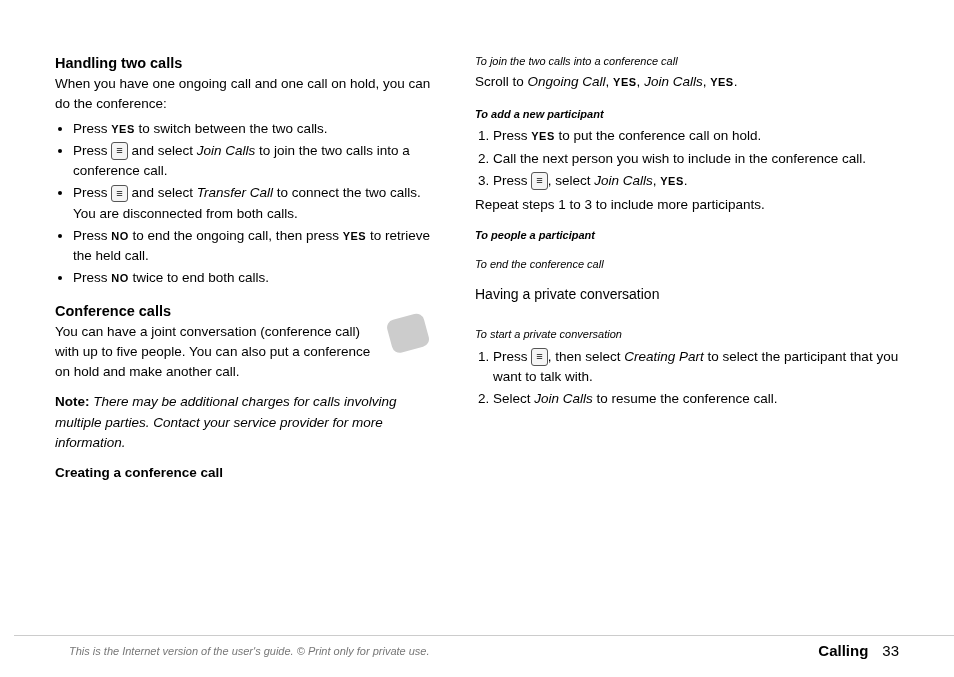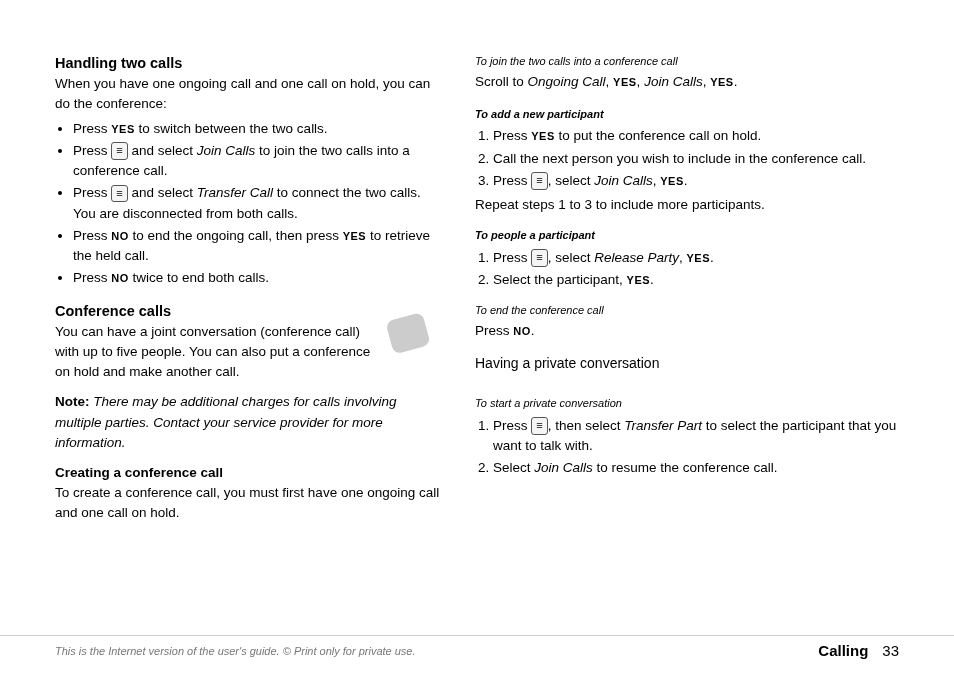--- a/index.html
+++ b/index.html
@@ -89,21 +89,21 @@
       margin-bottom: 6px;
     }
     .phone-icon {
       float: right;
       margin-top: -10px;
       margin-right: 10px;
     }
     .footer {
       position: absolute;
       bottom: 18px;
-      left: 0;
+      left: 14px;
       right: 0;
       border-top: 1px solid #ccc;
       padding-top: 6px;
       display: flex;
       justify-content: space-between;
       align-items: center;
       padding-left: 55px;
       padding-right: 55px;
     }
     .footer-text {
@@ -160,21 +160,20 @@
           </svg>
         </div>
         <p>You can have a joint conversation (conference call) with up to five people. You can also put a conference on hold and make another call.</p>
       </div>
 
       <p style="margin-top:10px;">
         <span class="bold">Note:</span><span class="italic note-text"> There may be additional charges for calls involving multiple parties. Contact your service provider for more information.</span>
       </p>
 
       <h3>Creating a conference call</h3>
-      <p>To create a conference call, you must first have one ongoing call and one call on hold.</p>
     </div>
 
     <div class="col-right">
       <p class="italic-title"><span class="italic">To join the two calls into a conference call</span></p>
       <p>Scroll to <span class="italic">Ongoing Call</span>, <span class="small-caps-bold">YES</span>, <span class="italic">Join Calls</span>, <span class="small-caps-bold">YES</span>.</p>
 
       <p class="italic-title" style="margin-top:14px;"><span class="italic bold">To add a new participant</span></p>
       <ol>
         <li>
           <span>Press </span><span class="small-caps-bold">YES</span><span> to put the conference call on hold.</span>
@@ -182,38 +181,29 @@
         <li>
           <span>Call the next person you wish to include in the conference call.</span>
         </li>
         <li>
           <span>Press </span><span class="menu-key">≡</span><span>, select </span><span class="italic">Join Calls</span><span>, </span><span class="small-caps-bold">YES</span><span>.</span>
         </li>
       </ol>
       <p>Repeat steps 1 to 3 to include more participants.</p>
 
       <p class="italic-title" style="margin-top:12px;"><span class="italic bold">To people a participant</span></p>
-      <ol>
-        <li>
-          <span>Press </span><span class="menu-key">≡</span><span>, select </span><span class="italic">Release Party</span><span>, </span><span class="small-caps-bold">YES</span><span>.</span>
-        </li>
-        <li>
-          <span>Select the participant, </span><span class="small-caps-bold">YES</span><span>.</span>
-        </li>
-      </ol>
 
       <p class="italic-title" style="margin-top:12px;"><span class="italic">To end the conference call</span></p>
-      <p>Press <span class="small-caps-bold">NO</span>.</p>
 
       <h3 style="font-size:14px; font-weight:normal; margin-top:14px;">Having a private conversation</h3>
 
       <p class="italic-title" style="margin-top:24px;"><span class="italic">To start a private conversation</span></p>
       <ol>
         <li>
-          <span>Press </span><span class="menu-key">≡</span><span>, then select </span><span class="italic">Transfer Part</span><span> to select the participant that you want to talk with.</span>
+          <span>Press </span><span class="menu-key">≡</span><span>, then select </span><span class="italic">Creating Part</span><span> to select the participant that you want to talk with.</span>
         </li>
         <li>
           <span>Select </span><span class="italic">Join Calls</span><span> to resume the conference call.</span>
         </li>
       </ol>
     </div>
   </div>
 
   <div class="footer">
     <span class="footer-text">This is the Internet version of the user's guide. © Print only for private use.</span>

